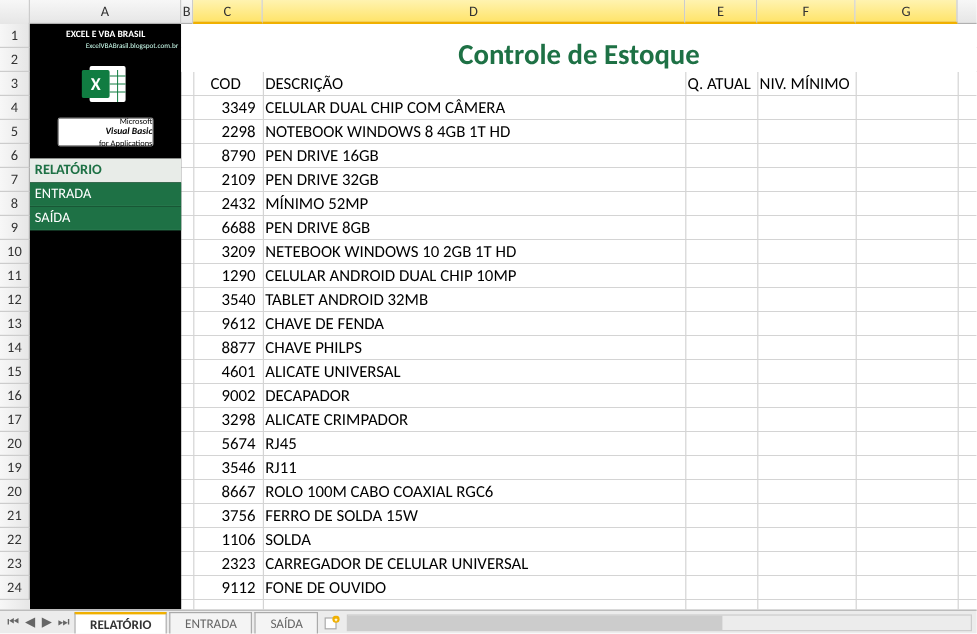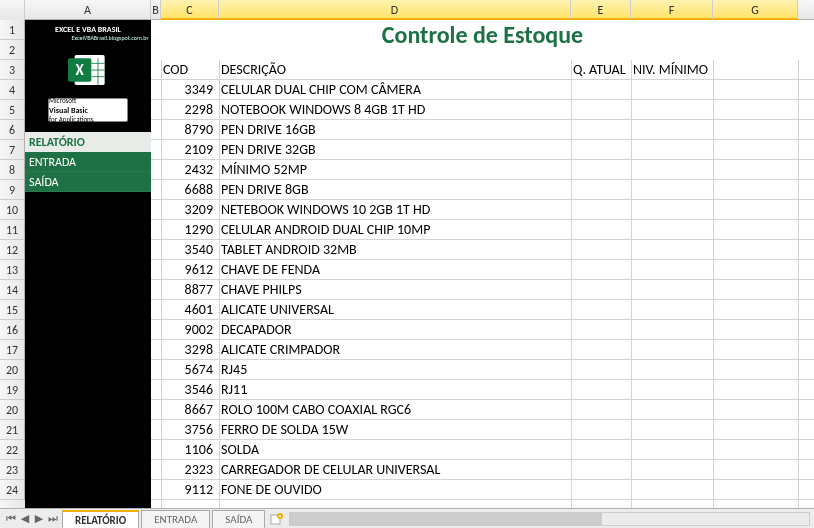--- a/index.html
+++ b/index.html
@@ -14,40 +14,40 @@
   
   .grid-body { display: flex; height: 488px; }
   .row-headers { width: 25px; background: linear-gradient(to right,#f7f7f7,#e6e6e6); }
   .row-h { height: 20px; text-align: center; font-size: 12px; color: #333; border-bottom: 1px solid #ccc; border-right: 1px solid #b0b0b0; line-height: 20px; }
 
   .sheet { position: relative; flex: 1; overflow: hidden; }
   .sidebar-panel { position: absolute; left: 0; top: 0; width: 126px; height: 100%; background: #000000; color: #fff; }
   .sidebar-head { text-align: center; font-size: 8px; font-weight: bold; padding-top: 4px; color: #fff; }
   .sidebar-sub { text-align: center; font-size: 6px; color: #cfe; padding-left: 44px; }
   .excel-icon { width: 40px; height: 40px; margin: 8px auto; display: block; }
-  .vba-badge { width: 80px; height: 24px; background: #fff; border: 1px solid #888; margin: 4px auto; font-size: 7px; color: #000; display:flex; flex-direction:column; align-items:flex-start; justify-content:center; border-radius:2px; }
-  .vba-badge .vb { font-weight: bold; font-size: 8px; }
+  .vba-badge { width: 80px; height: 24px; background: #fff; border: 1px solid #888; margin: 4px auto; font-size: 7px; color: #000; display:flex; flex-direction:column; align-items:flex-end; justify-content:center; border-radius:2px; }
+  .vba-badge .vb { font-weight: bold; font-style: italic; font-size: 8px; }
 
   .nav-items { margin-top: 10px; }
   .nav-item { height: 20px; font-size: 12px; padding-left: 4px; line-height: 20px; background: #1e7145; color: #fff; border-bottom: 1px solid rgba(255,255,255,0.05); }
   .nav-item.active { background: #e8ece8; color: #1e7145; font-weight: bold; }
 
-  .title-bar { position: absolute; left: 126px; top: 0; right: 0; height: 40px; background: #fff; display: flex; align-items: flex-start; justify-content: center; }
+  .title-bar { position: absolute; left: 126px; top: 0; right: 0; height: 40px; background: #fff; display: flex; align-items: flex-end; justify-content: center; }
   .title-text { color: #1e7145; font-size: 24px; font-weight: bold; }
 
   .data-area { position: absolute; left: 136px; top: 40px; right: 0; bottom: 0; }
   .head-row { display: flex; height: 20px; }
   .head-row > div, .data-row > div { font-size: 14px; padding-left: 2px; line-height: 20px; white-space: nowrap; overflow: hidden; }
   .data-row { display: flex; height: 20px; }
   .c-cod { width: 58px; text-align: right; padding-right: 6px; }
   .c-desc { width: 352px; }
   .c-qa { width: 60px; }
   .c-min { width: 82px; }
   .c-max { width: 80px; margin-top: 18px; }
-  .head-row .c-cod { text-align: left; }
+  .head-row .c-cod { text-align: center; }
   .vline { position:absolute; top:0; bottom:0; width:1px; background:#d4d4d4; }
 
   
   .tab-bar { position: absolute; bottom: 0; left: 0; right: 0; height: 20px; background: #ececec; border-top: 1px solid #b0b0b0; display: flex; align-items: center; font-size: 11px; }
   .tab-nav { display:flex; margin-left:4px; }
   .tab-nav span { width:14px; height:14px; display:inline-flex; align-items:center; justify-content:center; color:#666; cursor:pointer; }
   .tab { padding: 2px 12px; border: 1px solid #aaa; border-bottom: none; background: #f4f4f4; margin-left: 2px; color:#666; cursor:pointer; position:relative; top:1px; }
   .tab.active { background: #fff; font-weight: bold; color:#333; border-top:2px solid #f0b000; }
   .tab-new { width:16px; height:14px; margin-left:4px; display:inline-flex; align-items:center; justify-content:center; cursor:pointer; }
   .hscroll-track { flex:1; height:14px; background:#ececec; margin:0 4px; border:1px solid #ccc; position:relative; }

